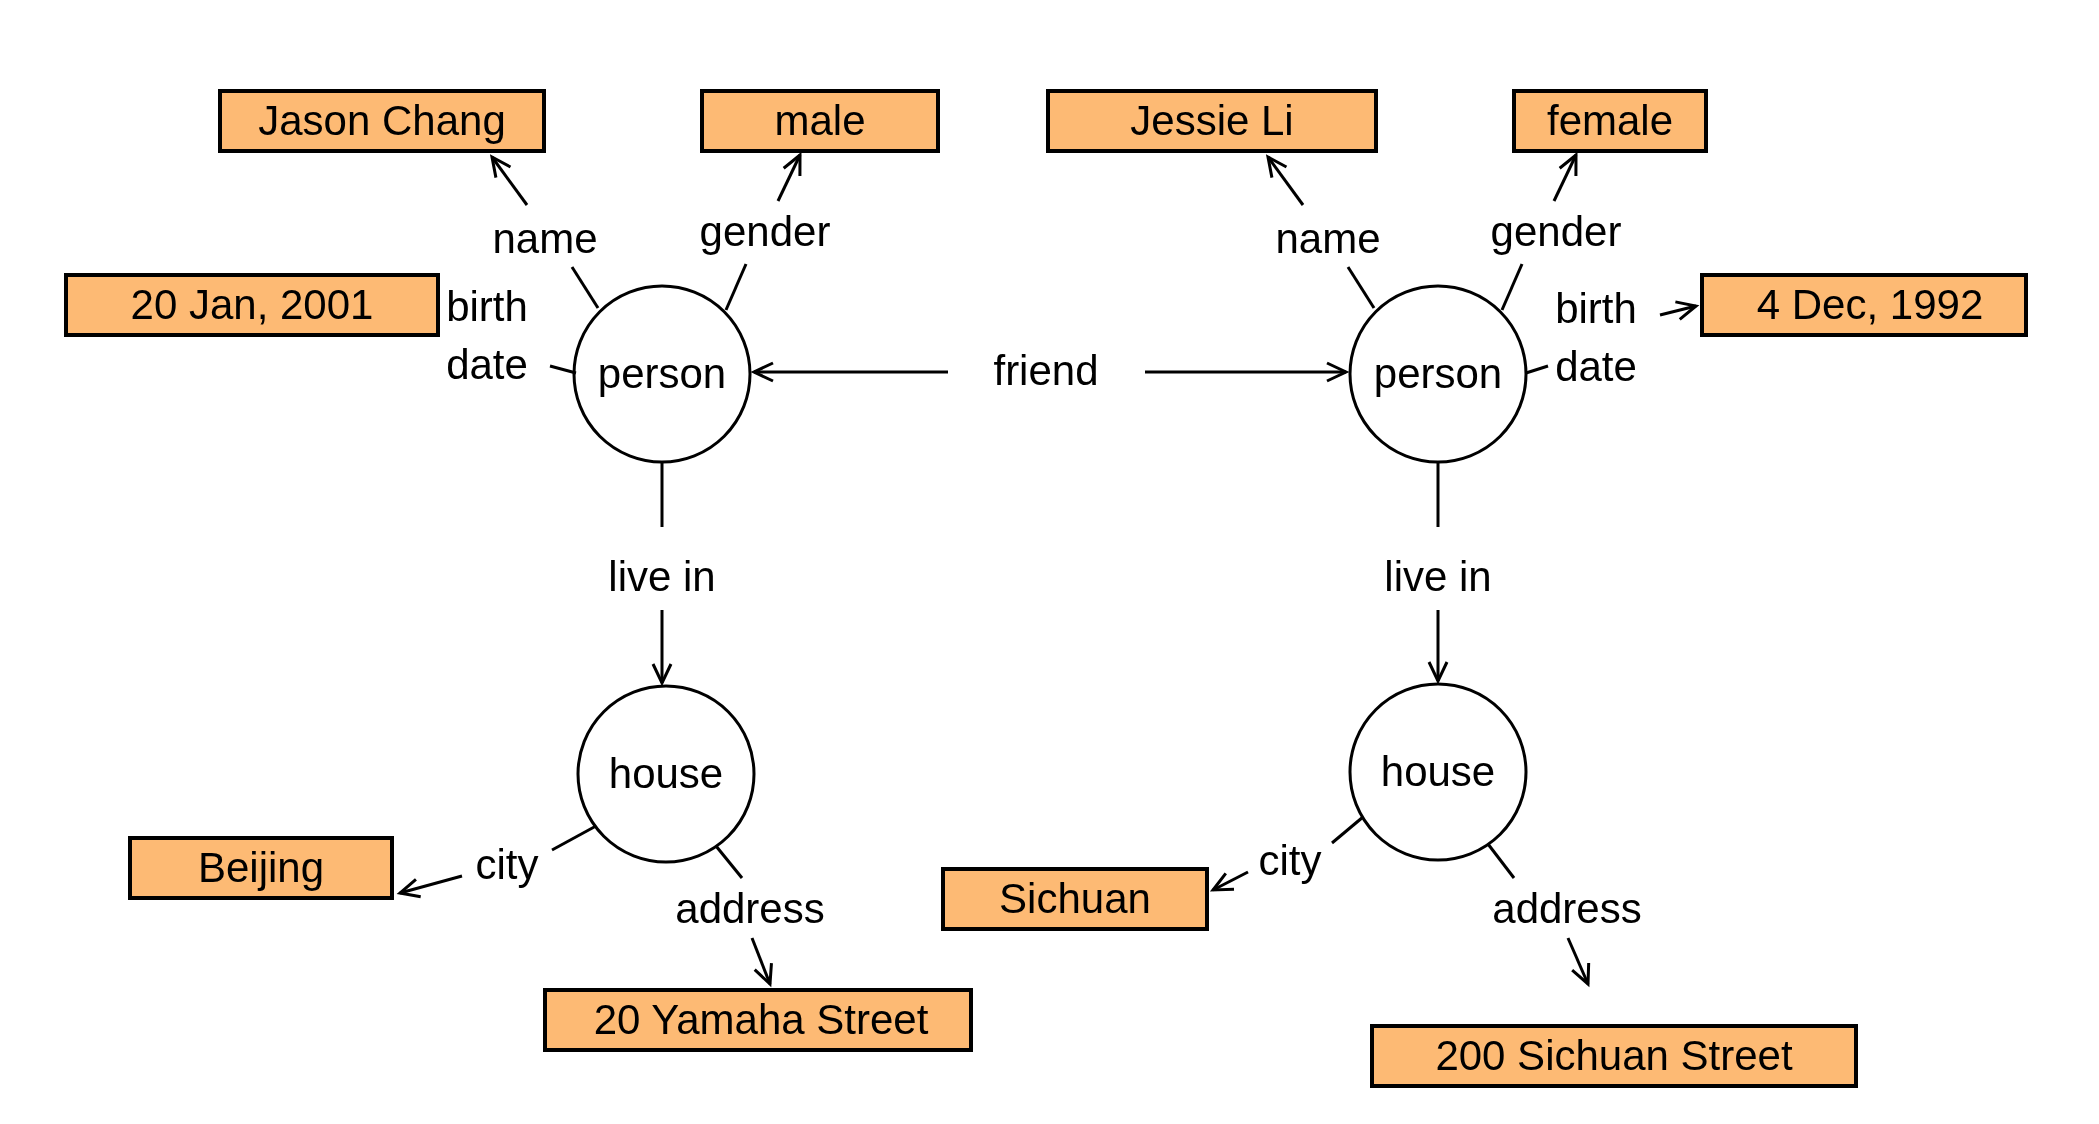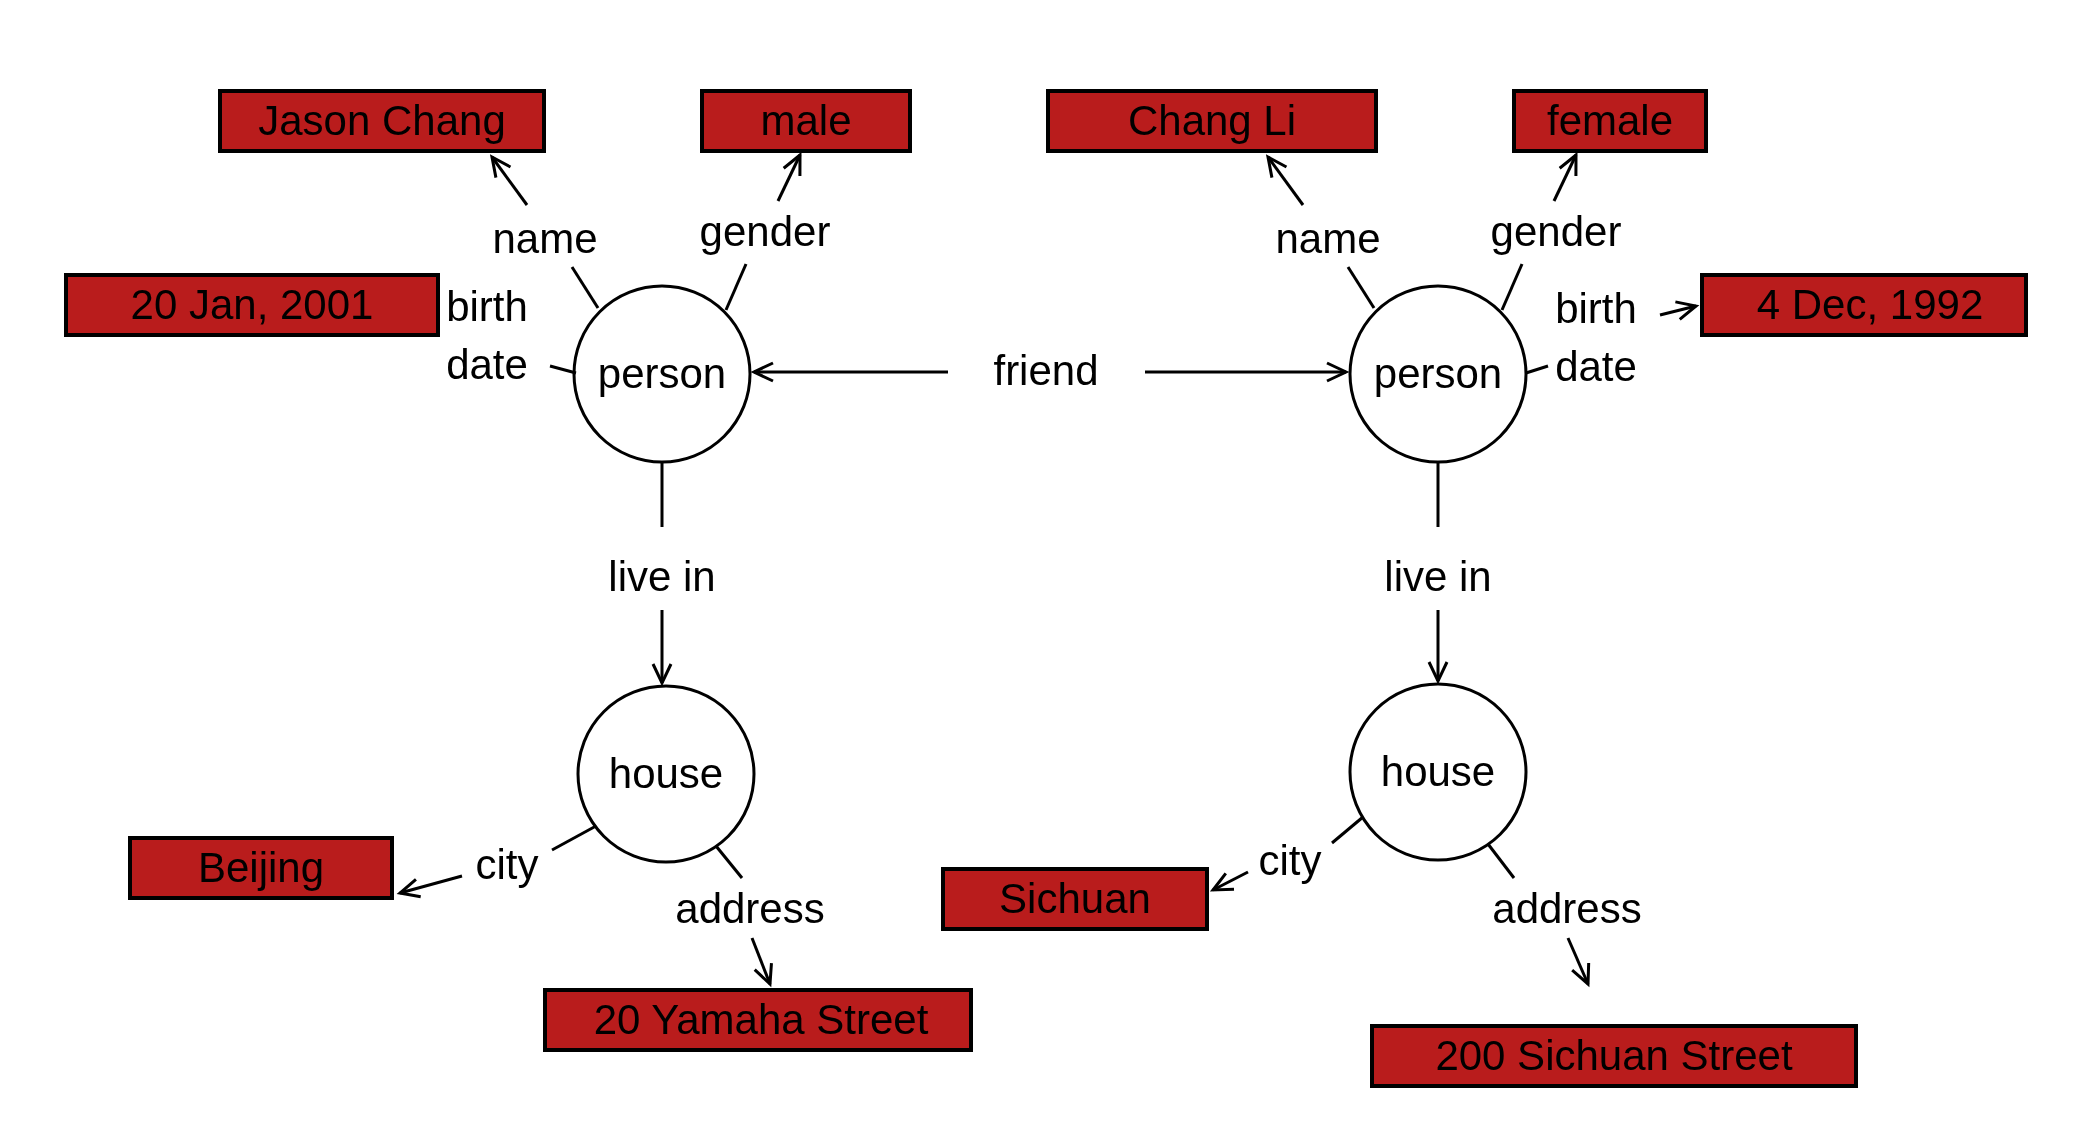--- a/index.html
+++ b/index.html
@@ -21,21 +21,21 @@
     left: 0;
     top: 0;
     width: 2099px;
     height: 1124px;
   }
   .vbox {
     position: absolute;
     box-sizing: border-box;
     height: 64px;
     border: 4px solid #000000;
-    background: #b91c1c;
+    background: #fdba74;
     display: flex;
     align-items: center;
     justify-content: center;
     font-size: 42px;
     line-height: 1;
     white-space: nowrap;
   }
   .lbl {
     position: absolute;
     transform: translate(-50%, -50%);
@@ -115,29 +115,29 @@
   </svg>
 
   <div class="node-label" style="left:662px;  top:374px;">person</div>
   <div class="node-label" style="left:1438px; top:374px;">person</div>
   <div class="node-label" style="left:666px;  top:774px;">house</div>
   <div class="node-label" style="left:1438px; top:772px;">house</div>
 
   <div class="vbox" style="left:218px;  top:89px;  width:328px;">
       <span>Jason Chang</span>
     </div>
-  <div class="vbox" style="left:700px;  top:89px;  width:212px;">
+  <div class="vbox" style="left:700px;  top:89px;  width:240px;">
       <span>male</span>
     </div>
   <div class="vbox" style="left:64px;   top:273px; width:376px;">
       <span>20 Jan, 2001</span>
     </div>
 
   <div class="vbox" style="left:1046px; top:89px;  width:332px;">
-      <span>Chang Li</span>
+      <span>Jessie Li</span>
     </div>
   <div class="vbox" style="left:1512px; top:89px;  width:196px;">
       <span>female</span>
     </div>
   <div class="vbox" style="left:1700px; top:273px; width:328px;padding-left:12px;">
       <span>4 Dec, 1992</span>
     </div>
 
   <div class="vbox" style="left:128px;  top:836px; width:266px;">
       <span>Beijing</span>

